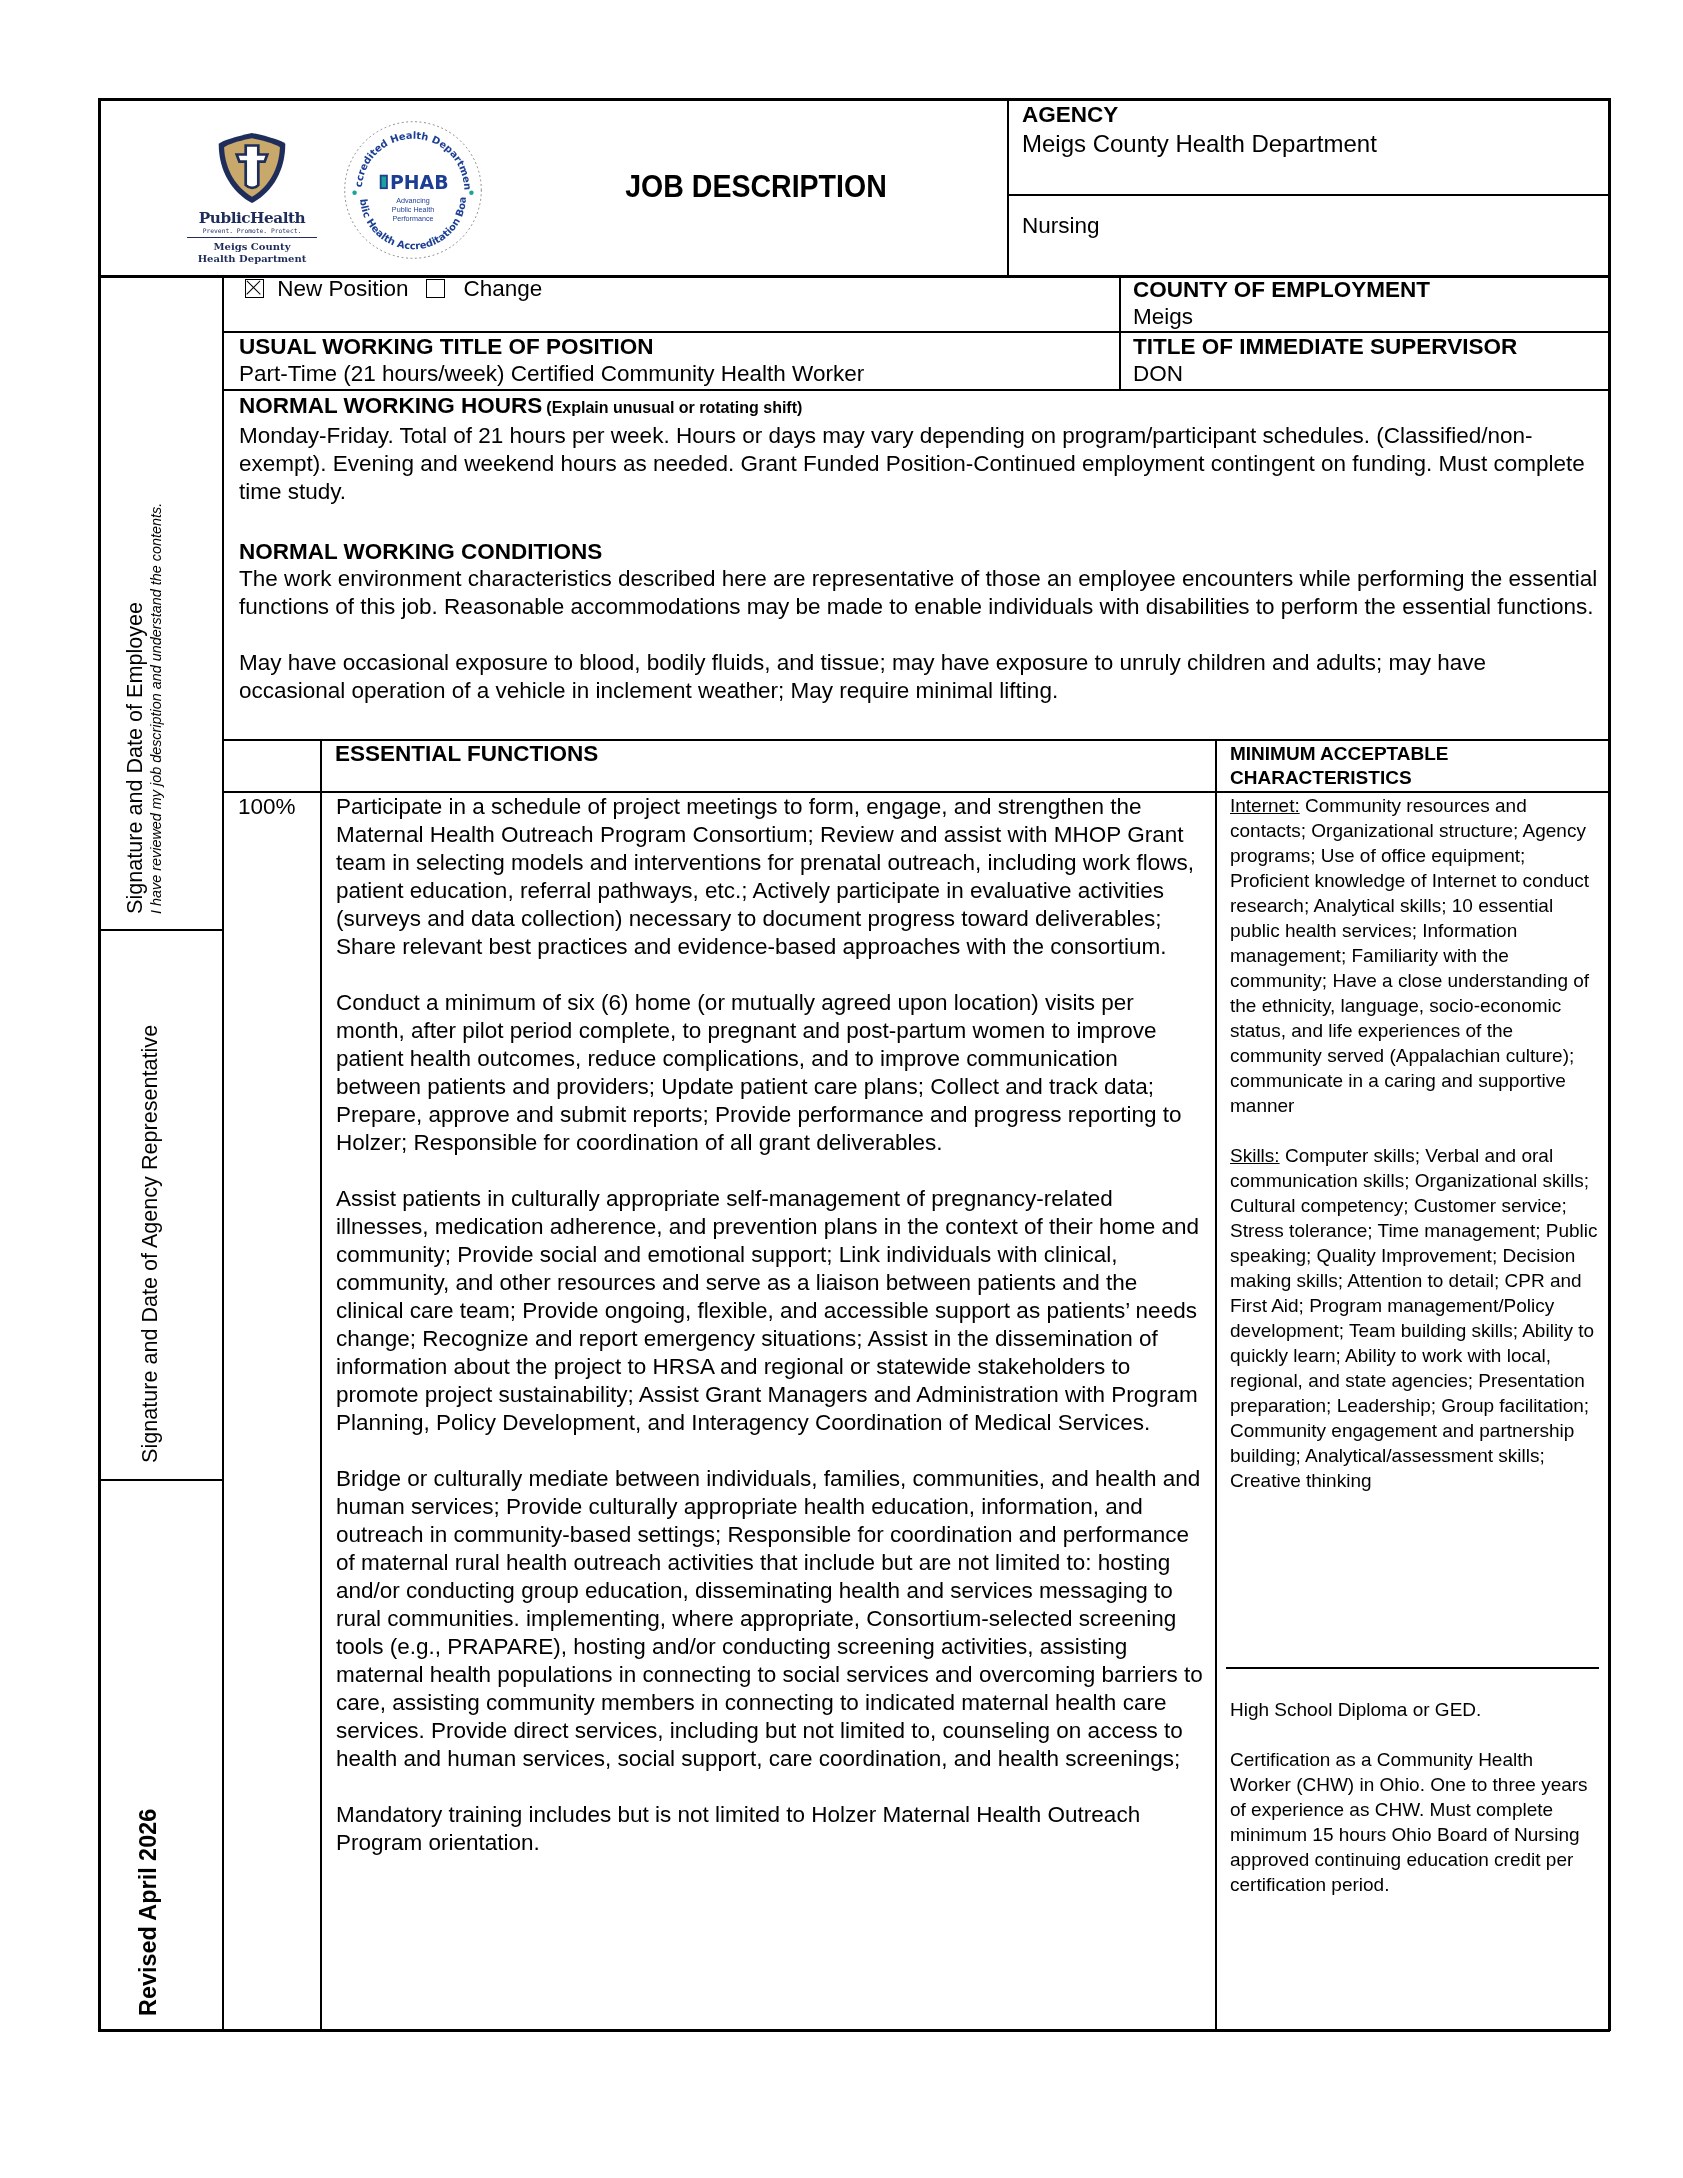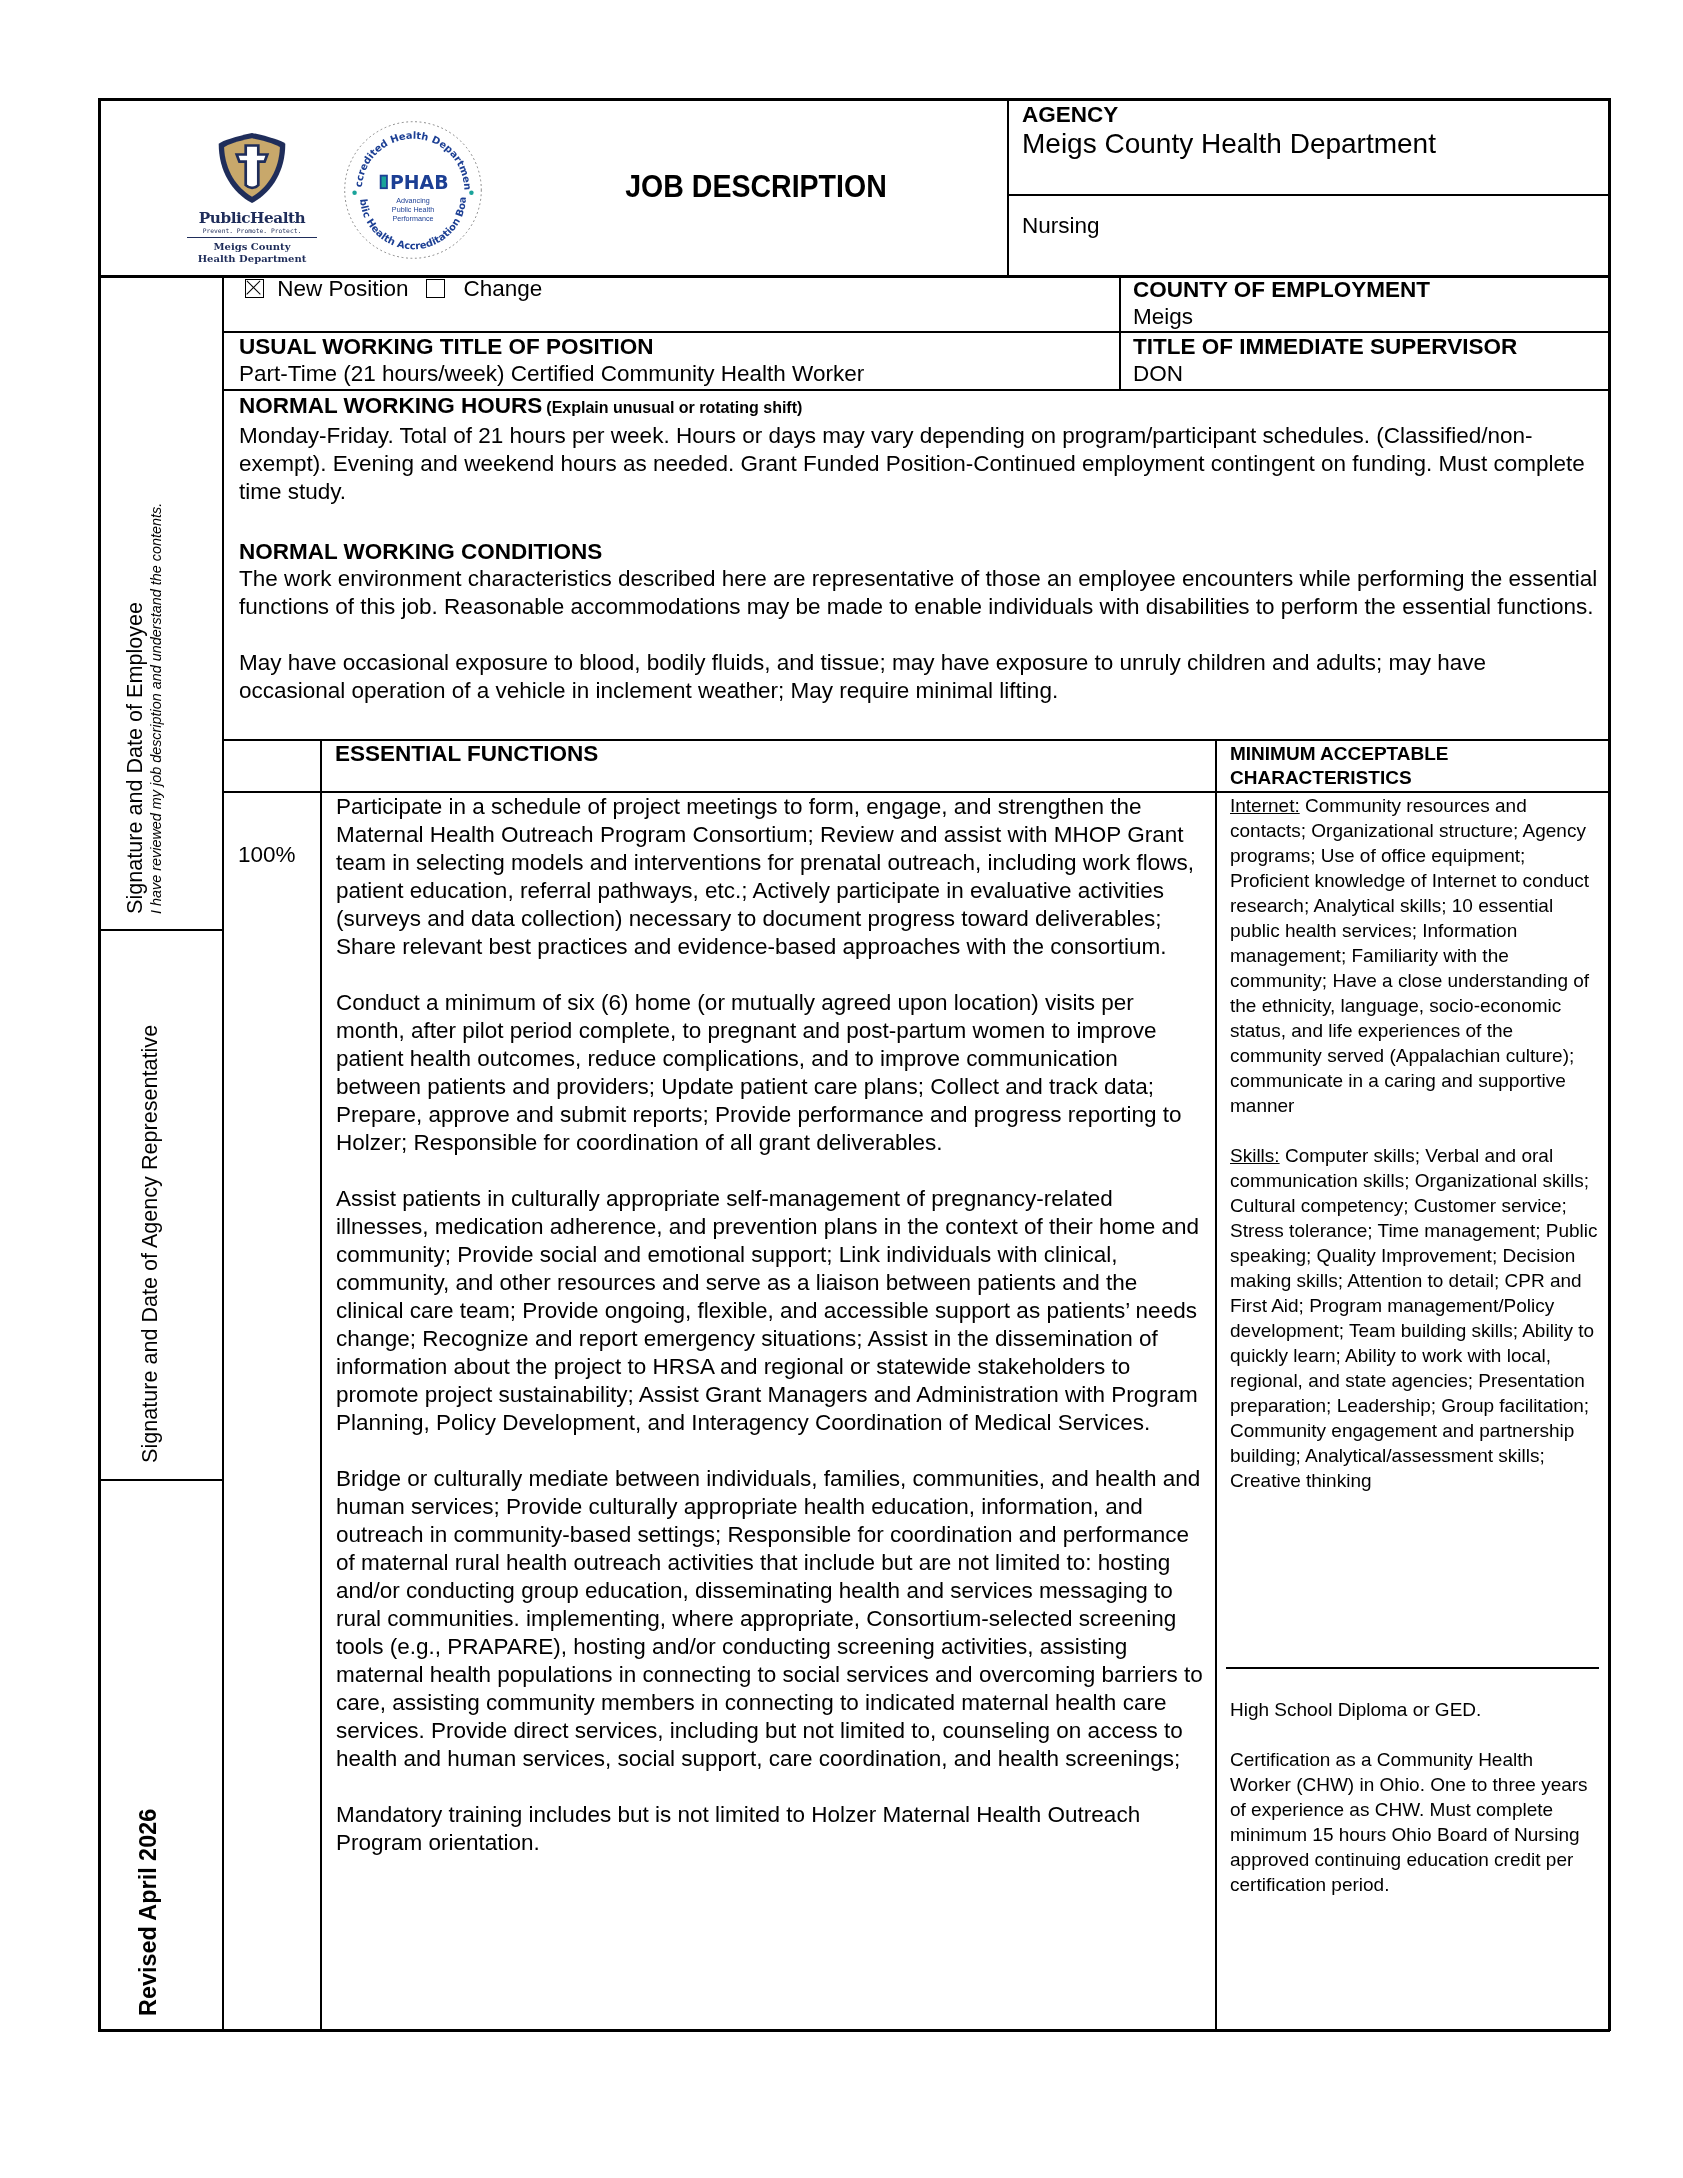--- a/index.html
+++ b/index.html
@@ -79,21 +79,21 @@
     <text x="79" y="93" text-anchor="middle" font-family="Liberation Sans, sans-serif" font-size="8" fill="#1c3f94">Advancing</text>
     <text x="79" y="103" text-anchor="middle" font-family="Liberation Sans, sans-serif" font-size="8" fill="#1c3f94">Public Health</text>
     <text x="79" y="113" text-anchor="middle" font-family="Liberation Sans, sans-serif" font-size="8" fill="#1c3f94">Performance</text>
   </svg>
 </div>
 
 <div class="abs" style="left:504px; top:169px; width:504px; text-align:center; font-size:31px; font-weight:bold; line-height:36px; transform:scaleX(0.92);">JOB DESCRIPTION</div>
 
 <div class="abs" style="left:1022px; top:101px; width:576px;">
   <div class="lbl">AGENCY</div>
-  <div class="val" style="font-size:28px; line-height:32px;">Meigs County Health Department</div>
+  <div class="val" style="font-size:24px; line-height:32px;">Meigs County Health Department</div>
 </div>
 <div class="abs" style="left:1022px; top:212px; width:576px;">
   <div class="val">Nursing</div>
 </div>
 
 <div class="vert" style="left:122px; top:914px;">
   <div style="font-size:21.6px; line-height:25px;">Signature and Date of Employee</div>
   <div style="font-size:14.4px; font-style:italic; line-height:18px;">I have reviewed my job description and understand the contents.</div>
 </div>
 <div class="vert" style="left:137px; top:1463px; font-size:21.6px; line-height:25px;">Signature and Date of Agency Representative</div>
@@ -129,21 +129,21 @@
   <div class="val" style="line-height:28px;">Monday-Friday.  Total of 21 hours per week. Hours or days may vary depending on program/participant schedules. (Classified/non-exempt). Evening and weekend hours as needed. Grant Funded Position-Continued employment contingent on funding. Must complete time study.</div>
 </div>
 
 <div class="abs" style="left:239px; top:538px; width:1359px;">
   <div class="lbl">NORMAL WORKING CONDITIONS</div>
   <div class="val para" style="line-height:28px;">The work environment characteristics described here are representative of those an employee encounters while performing the essential functions of this job.  Reasonable accommodations may be made to enable individuals with disabilities to perform the essential functions.</div>
   <div class="val" style="line-height:28px;">May have occasional exposure to blood, bodily fluids, and tissue; may have exposure to unruly children and adults; may have occasional operation of a vehicle in inclement weather; May require minimal lifting.</div>
 </div>
 
 <div class="abs lbl" style="left:335px; top:740px;">ESSENTIAL FUNCTIONS</div>
-<div class="abs val" style="left:238px; top:793px;margin-top:48px;">100%</div>
+<div class="abs val" style="left:238px; top:793px;">100%</div>
 
 <div class="abs" style="left:336px; top:793px; width:871px;">
   <p class="val para" style="line-height:28px;">Participate in a schedule of project meetings to form, engage, and strengthen the Maternal Health Outreach Program Consortium; Review and assist with MHOP Grant team in selecting models and interventions for prenatal outreach, including work flows, patient education, referral pathways, etc.; Actively participate in evaluative activities (surveys and data collection) necessary to document progress toward deliverables; Share relevant best practices and evidence-based approaches with the consortium.</p>
   <p class="val para" style="line-height:28px;">Conduct a minimum of six (6) home (or mutually agreed upon location) visits per month, after pilot period complete, to pregnant and post-partum women to improve patient health outcomes, reduce complications, and to improve communication between patients and providers; Update patient care plans; Collect and track data; Prepare, approve and submit reports; Provide performance and progress reporting to Holzer; Responsible for coordination of all grant deliverables.</p>
   <p class="val para" style="line-height:28px;">Assist patients in culturally appropriate self-management of pregnancy-related illnesses, medication adherence, and prevention plans in the context of their home and community; Provide social and emotional support; Link individuals with clinical, community, and other resources and serve as a liaison between patients and the clinical care team; Provide ongoing, flexible, and accessible support as patients’ needs change; Recognize and report emergency situations; Assist in the dissemination of information about the project to HRSA and regional or statewide stakeholders to promote project sustainability; Assist Grant Managers and Administration with Program Planning, Policy Development, and Interagency Coordination of Medical Services.</p>
   <p class="val para" style="line-height:28px;">Bridge or culturally mediate between individuals, families, communities, and health and human services; Provide culturally appropriate health education, information, and outreach in community-based settings; Responsible for coordination and performance of maternal rural health outreach activities that include but are not limited to: hosting and/or conducting group education, disseminating health and services messaging to rural communities. implementing, where appropriate, Consortium-selected screening tools (e.g., PRAPARE), hosting and/or conducting screening activities, assisting maternal health populations in connecting to social services and overcoming barriers to care, assisting community members in connecting to indicated maternal health care services. Provide direct services, including but not limited to, counseling on access to health and human services, social support, care coordination, and health screenings;</p>
   <p class="val para" style="line-height:28px;">Mandatory training includes but is not limited to Holzer Maternal Health Outreach Program orientation.</p>
 </div>
 
 <div class="abs" style="left:1230px; top:742px; width:360px; font-size:19px; font-weight:bold; line-height:24px;">MINIMUM ACCEPTABLE CHARACTERISTICS</div>

